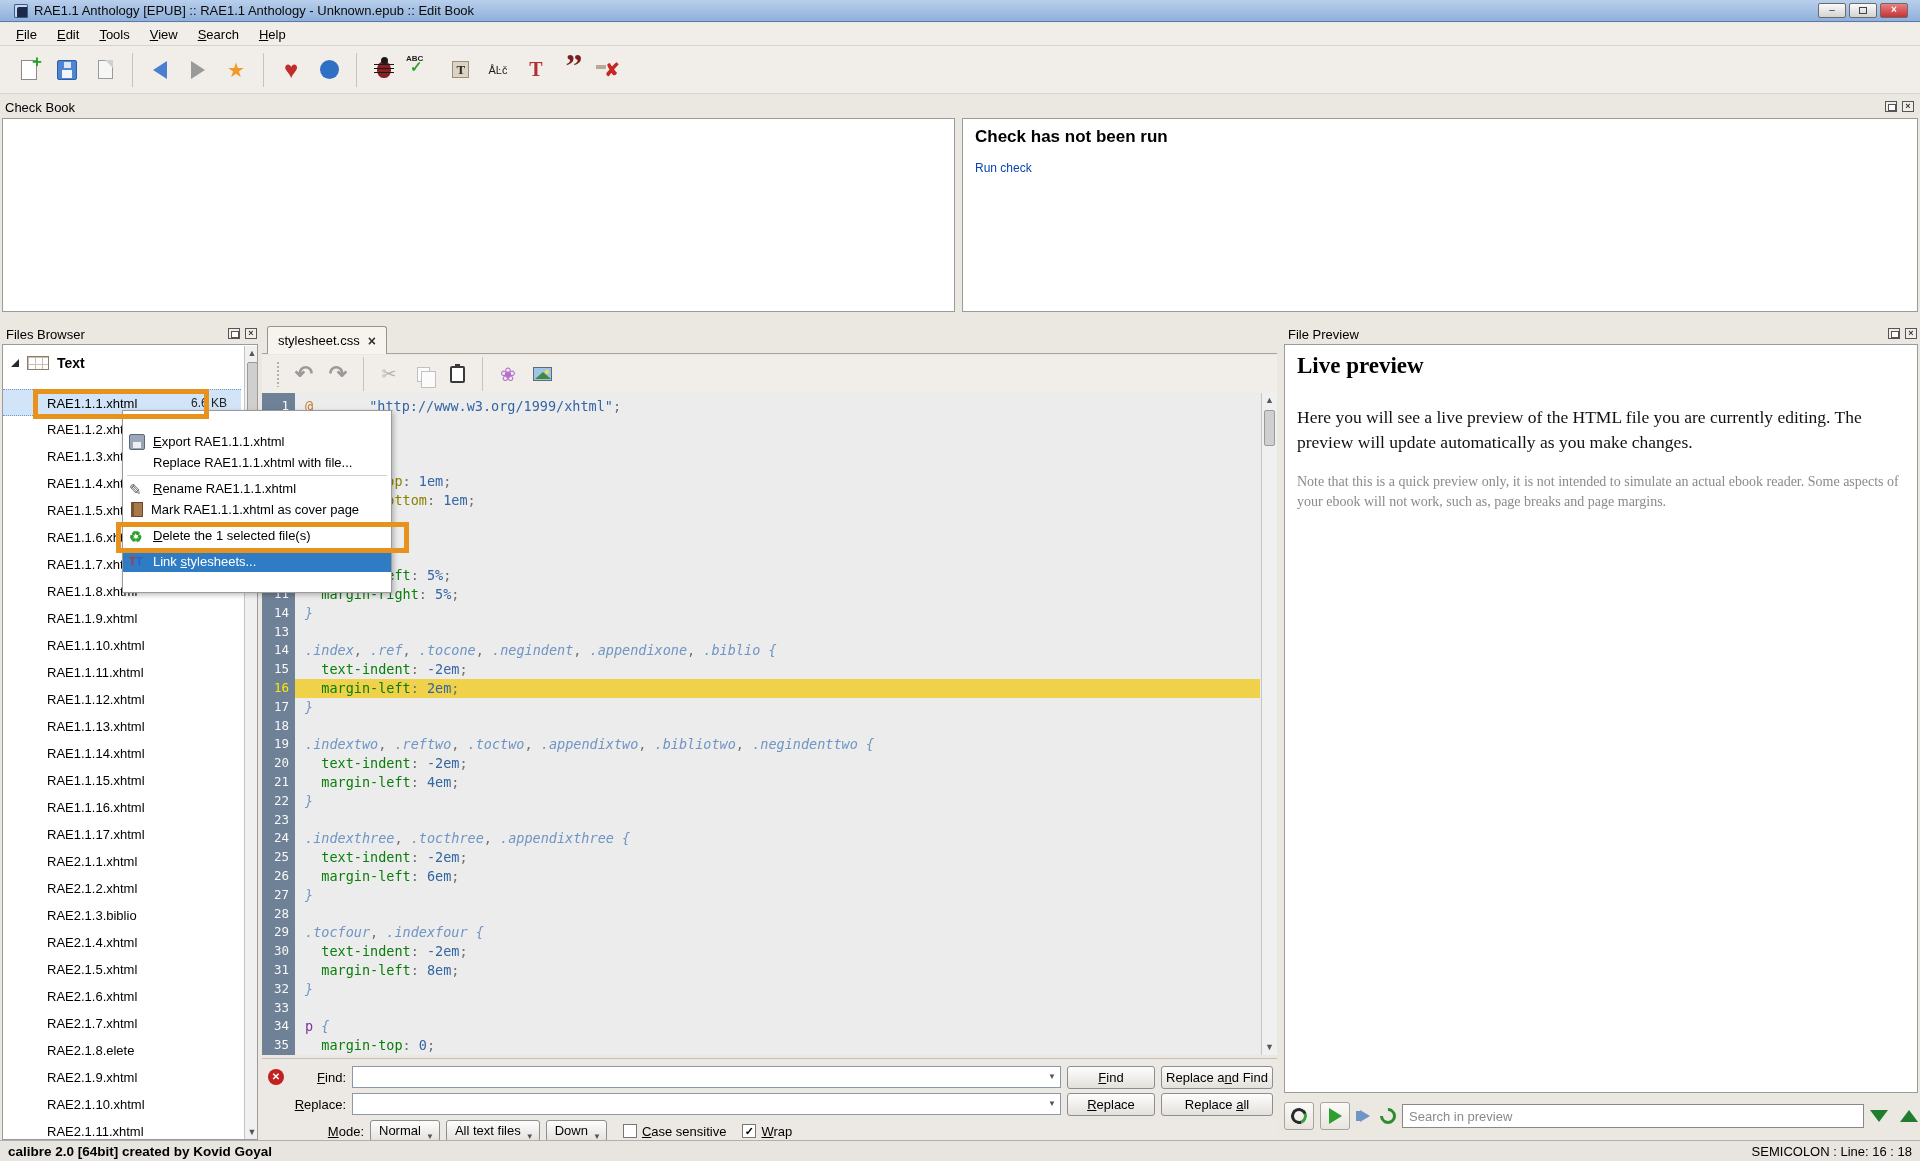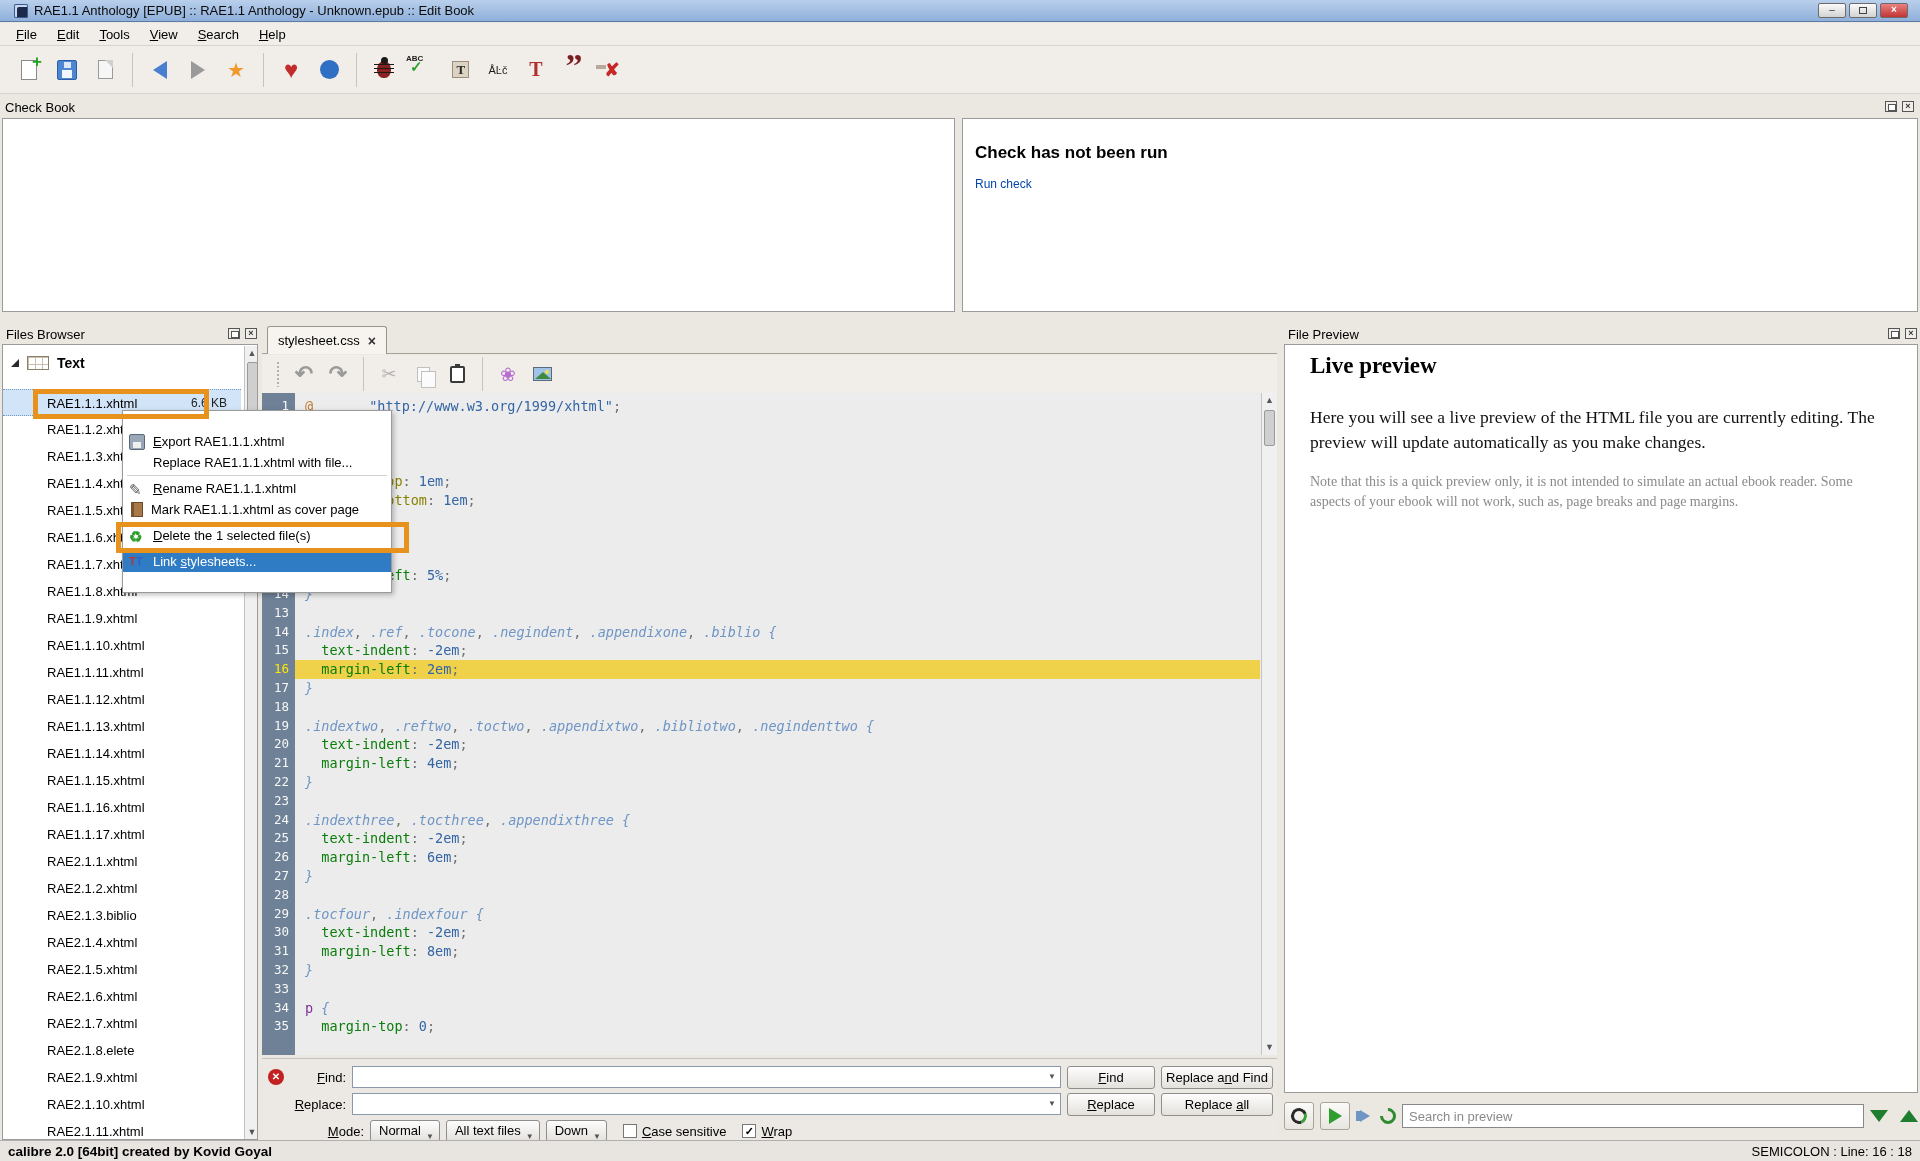--- a/index.html
+++ b/index.html
@@ -65,21 +65,21 @@
   .panel-icons { position:absolute; display:flex; gap:5px; }
   .float-icon { width:12px; height:11px; border:1px solid #555; position:relative; background:#f1eee9; }
   .float-icon::after { content:""; position:absolute; left:2px; top:2px; width:6px; height:5px; border:1px solid #555; background:#fff; }
   .close-icon { width:12px; height:11px; border:1px solid #555; font-size:9px; line-height:9px; text-align:center; color:#333; font-weight:bold; background:#f1eee9; }
   .white-box { position:absolute; background:#fff; border:1px solid #9b9b9b; }
 
   
   #checkbook-label { position:absolute; left:5px; top:100px; }
   #checkbook-icons { right:6px; top:101px; }
   #check-left { left:2px; top:118px; width:953px; height:194px; }
-  #check-right { left:962px; top:118px; width:956px; height:194px; padding:24px 12px; }
+  #check-right { left:962px; top:118px; width:956px; height:194px; padding:8px 12px; }
   #check-heading { font-size:17px; font-weight:bold; }
   #run-check { color:#0645ad; font-size:12px; margin-top:14px; display:inline-block; }
 
   
   #files-label { position:absolute; left:6px; top:327px; }
   #files-icons { left:228px; top:328px; }
   #file-list-box { left:2px; top:344px; width:256px; height:796px; overflow:hidden; }
   #tree-row { display:flex; align-items:center; padding:10px 0 4px 8px; }
   .expander { width:0; height:0; border-left:8px solid transparent; border-bottom:8px solid #2a2a2a; margin-right:8px; }
   .grid-icon { width:22px; height:14px; background:#fff; border:1px solid #8a7f6a; margin-right:8px;
@@ -154,21 +154,21 @@
   .w88 { width:88px; } .w112 { width:112px; }
   .fb-select { height:22px; border:1px solid #8e8e8e; border-radius:3px; background:linear-gradient(#fdfdfd,#e4e1dc);
     padding:0 18px 0 8px; line-height:20px; position:relative; flex:none; }
   .fb-select::after { content:"▼"; position:absolute; right:5px; top:6px; font-size:8px; color:#555; }
   .fb-check { display:flex; align-items:center; gap:5px; flex:none; margin-left:10px; }
   .checkbox { width:14px; height:14px; background:#fff; border:1px solid #777; font-size:11px; font-weight:bold; line-height:13px; text-align:center; }
 
   
   #preview-label { position:absolute; left:1288px; top:327px; }
   #preview-icons { left:1888px; top:328px; }
-  #preview-box { left:1284px; top:344px; width:634px; height:749px; padding:8px 25px; font-family:"Liberation Serif", serif; }
+  #preview-box { left:1284px; top:344px; width:634px; height:749px; padding:8px 12px; font-family:"Liberation Serif", serif; }
   #preview-heading { font-size:23px; font-weight:bold; margin-bottom:26px; }
   #preview-para1 { font-size:17.5px; line-height:1.4; color:#111; max-width:606px; margin-bottom:18px; }
   #preview-para2 { font-size:14px; line-height:1.4; color:#8a8a8a; max-width:626px; }
   #preview-toolbar { position:absolute; left:1284px; top:1098px; width:634px; height:36px; display:flex; align-items:center; gap:6px; }
   .pv-btn { width:30px; height:28px; border:1px solid #a8a49c; border-radius:3px; background:linear-gradient(#fafaf8,#e8e5e0);
     display:flex; align-items:center; justify-content:center; }
   .sync-icon { width:16px; height:16px; border:3px solid #2a2a2a; border-right-color:#3a9e3a; border-radius:50%; transform:rotate(25deg); }
   .run-icon { width:0; height:0; border:8px solid transparent; border-left:13px solid #2e9e2e; border-right:none; }
   .jump-icon { width:0; height:0; border:6px solid transparent; border-left:10px solid #6f95c5; border-right:none; position:relative; margin:0 4px; }
   .jump-icon::after { content:""; position:absolute; left:-14px; top:-5px; width:4px; height:10px; background:#6f95c5; }
@@ -378,20 +378,21 @@
         <div class="crow"><span class="ln">1</span><span class="ccode"><span class="c-at">@</span><span class="c-gap"></span><span class="c-str">"http://www.w3.org/1999/xhtml"</span><span class="c-pun">;</span></span></div>
         <div class="crow"><span class="ln">2</span><span class="ccode"></span></div>
         <div class="crow"><span class="ln">3</span><span class="ccode"></span></div>
         <div class="crow"><span class="ln">4</span><span class="ccode"></span></div>
         <div class="crow"><span class="ln">5</span><span class="ccode"><span class="c-propo">  margin-top</span><span class="c-pun">: </span><span class="c-val">1em</span><span class="c-pun">;</span></span></div>
         <div class="crow"><span class="ln">6</span><span class="ccode"><span class="c-propo">  margin-bottom</span><span class="c-pun">: </span><span class="c-val">1em</span><span class="c-pun">;</span></span></div>
         <div class="crow"><span class="ln">7</span><span class="ccode"></span></div>
         <div class="crow"><span class="ln">8</span><span class="ccode"></span></div>
         <div class="crow"><span class="ln">9</span><span class="ccode"><span class="c-brace">{</span></span></div>
         <div class="crow"><span class="ln">10</span><span class="ccode"><span class="c-prop">  margin-left</span><span class="c-pun">: </span><span class="c-val">5%</span><span class="c-pun">;</span></span></div>
+        <div class="crow"><span class="ln">11</span><span class="ccode"><span class="c-prop">  margin-right</span><span class="c-pun">: </span><span class="c-val">5%</span><span class="c-pun">;</span></span></div>
         <div class="crow"><span class="ln">14</span><span class="ccode"><span class="c-brace">}</span></span></div>
         <div class="crow"><span class="ln">13</span><span class="ccode"></span></div>
         <div class="crow"><span class="ln">14</span><span class="ccode"><span class="c-sel">.index</span><span class="c-pun">, </span><span class="c-sel">.ref</span><span class="c-pun">, </span><span class="c-sel">.tocone</span><span class="c-pun">, </span><span class="c-sel">.negindent</span><span class="c-pun">, </span><span class="c-sel">.appendixone</span><span class="c-pun">, </span><span class="c-sel">.biblio</span><span class="c-brace"> {</span></span></div>
         <div class="crow"><span class="ln">15</span><span class="ccode"><span class="c-prop">  text-indent</span><span class="c-pun">: </span><span class="c-val">-2em</span><span class="c-pun">;</span></span></div>
         <div class="crow hl"><span class="ln">16</span><span class="ccode"><span class="c-prop">  margin-left</span><span class="c-pun">: </span><span class="c-val">2em</span><span class="c-pun">;</span></span></div>
         <div class="crow"><span class="ln">17</span><span class="ccode"><span class="c-brace">}</span></span></div>
         <div class="crow"><span class="ln">18</span><span class="ccode"></span></div>
         <div class="crow"><span class="ln">19</span><span class="ccode"><span class="c-sel">.indextwo</span><span class="c-pun">, </span><span class="c-sel">.reftwo</span><span class="c-pun">, </span><span class="c-sel">.toctwo</span><span class="c-pun">, </span><span class="c-sel">.appendixtwo</span><span class="c-pun">, </span><span class="c-sel">.bibliotwo</span><span class="c-pun">, </span><span class="c-sel">.negindenttwo</span><span class="c-brace"> {</span></span></div>
         <div class="crow"><span class="ln">20</span><span class="ccode"><span class="c-prop">  text-indent</span><span class="c-pun">: </span><span class="c-val">-2em</span><span class="c-pun">;</span></span></div>
         <div class="crow"><span class="ln">21</span><span class="ccode"><span class="c-prop">  margin-left</span><span class="c-pun">: </span><span class="c-val">4em</span><span class="c-pun">;</span></span></div>

